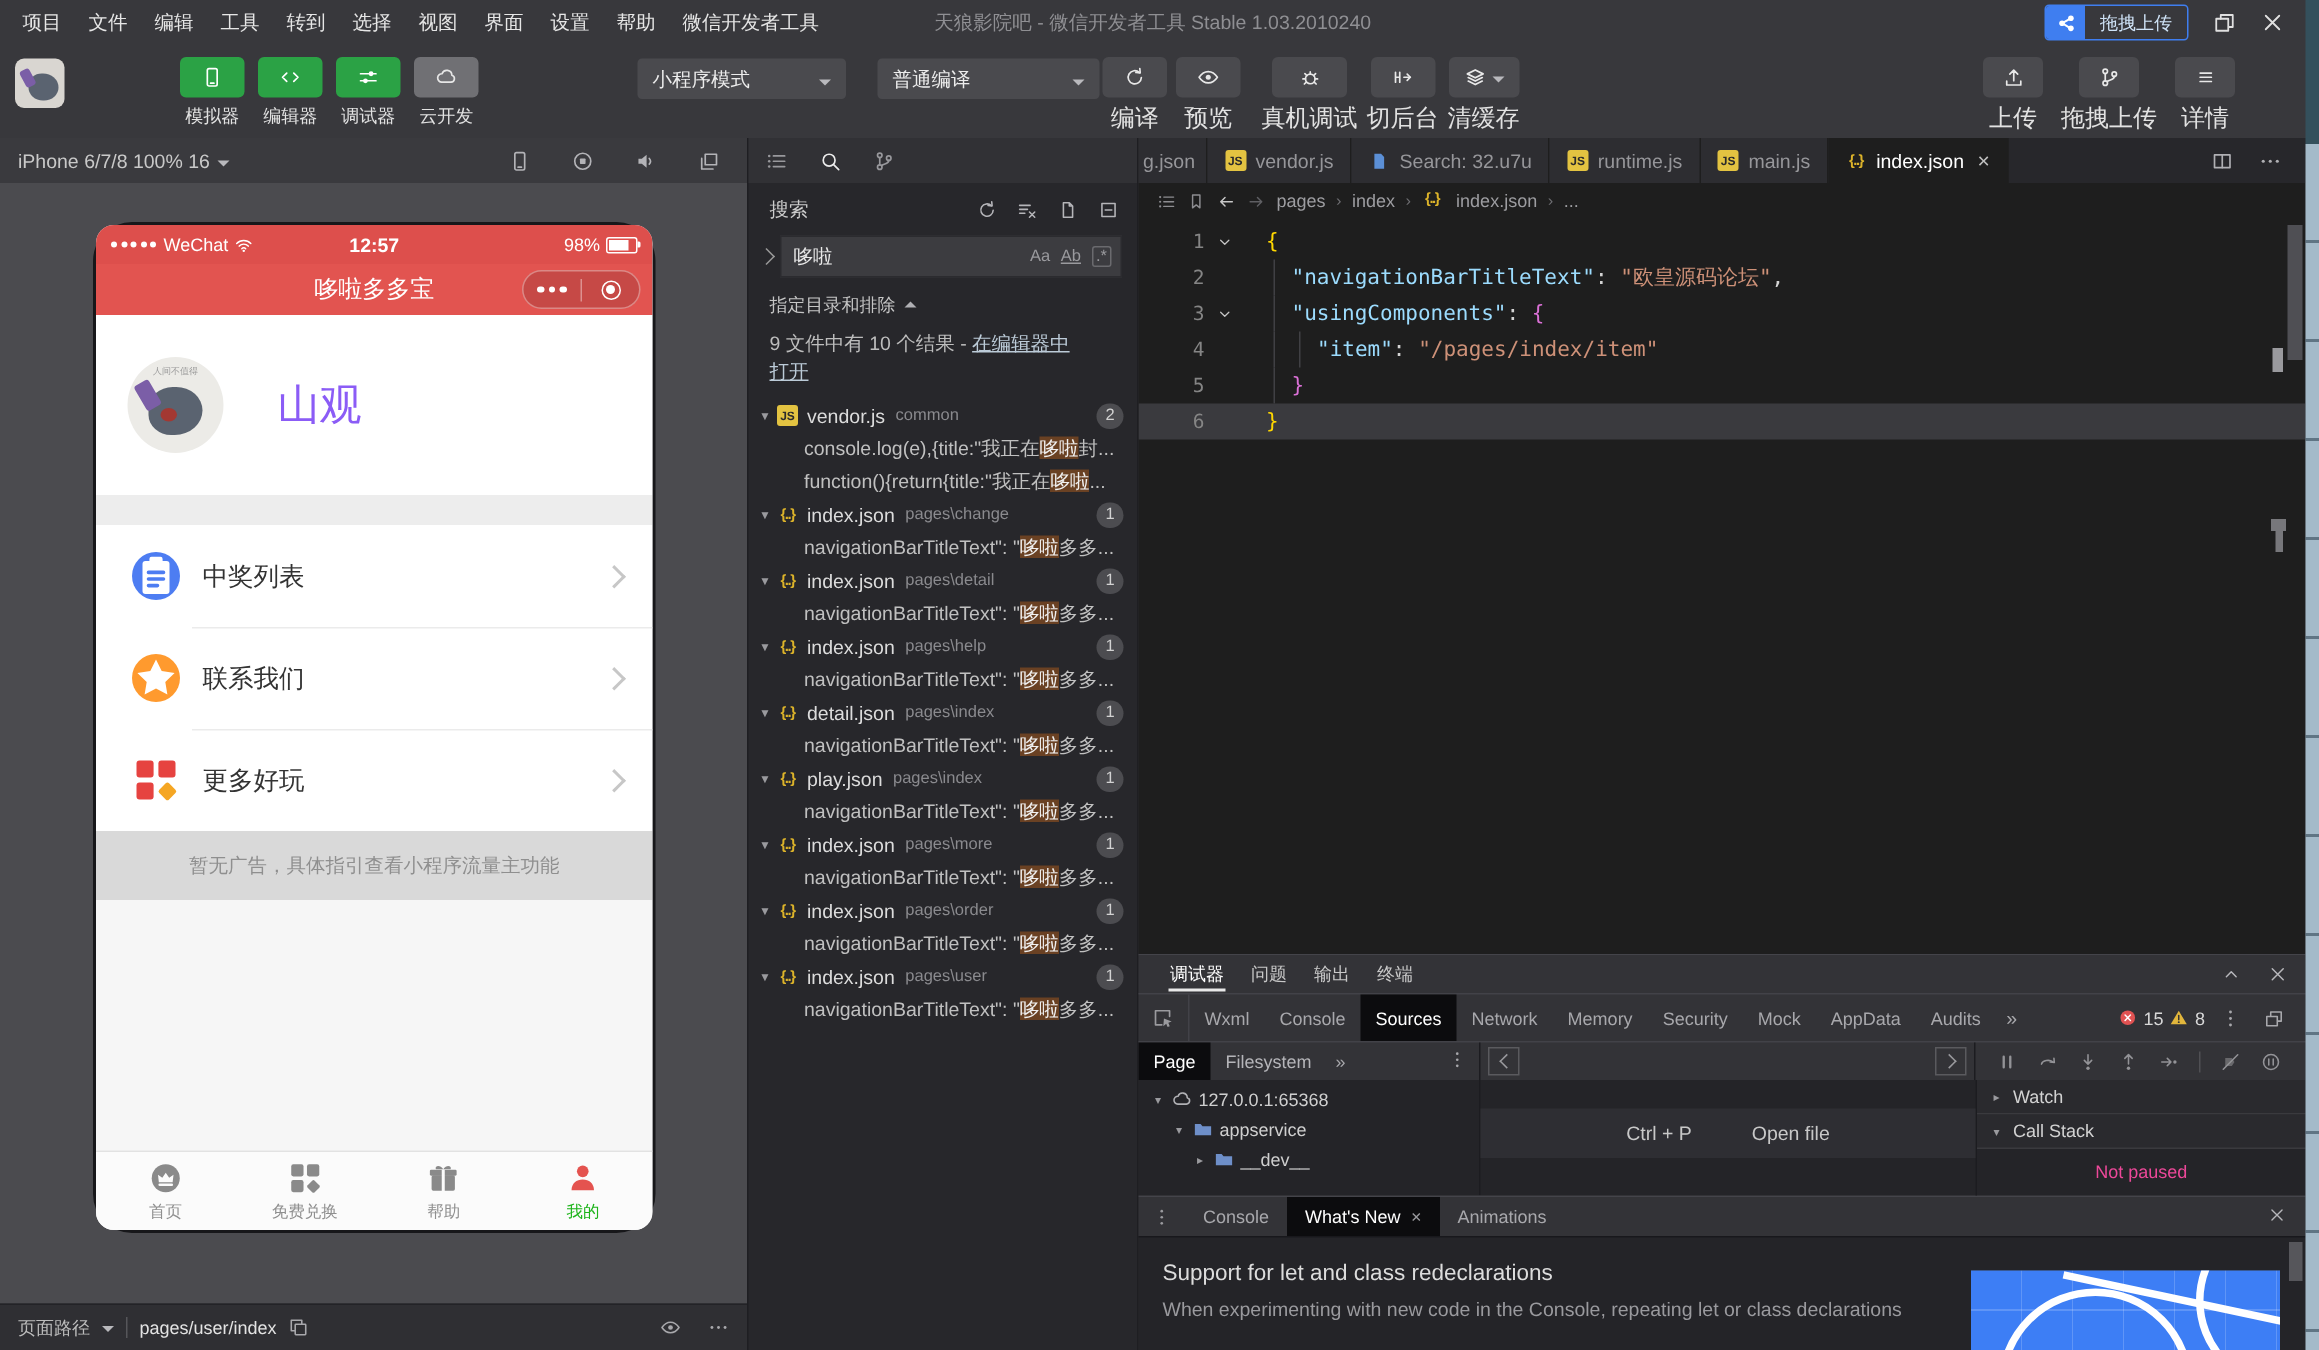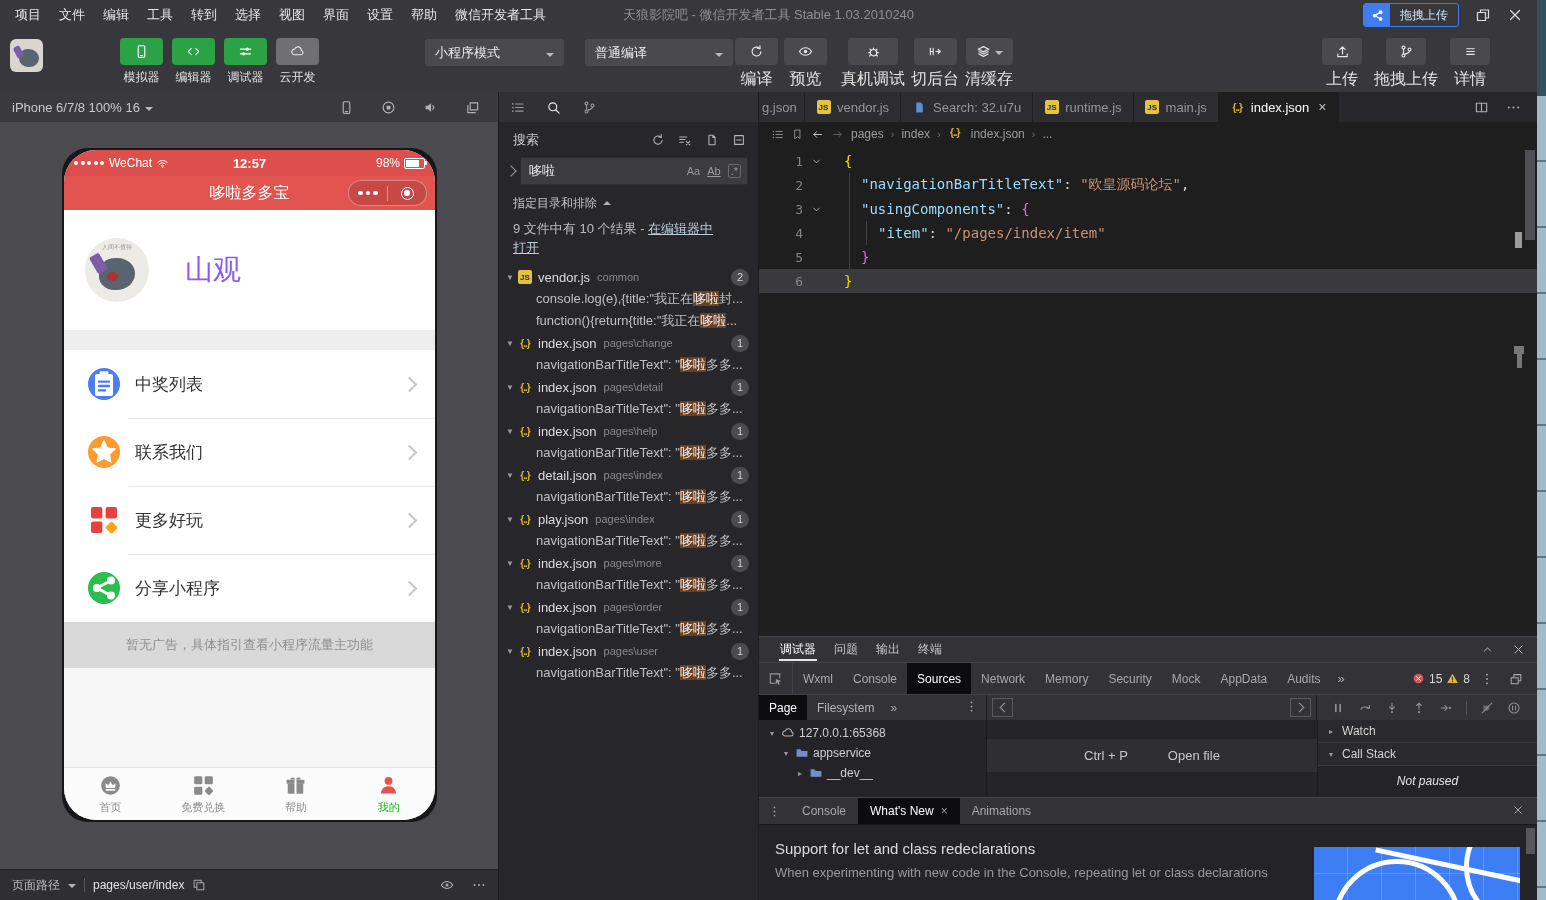--- a/index.html
+++ b/index.html
@@ -53,21 +53,21 @@
     background:repeating-linear-gradient(#0000 0 64px,rgba(40,60,75,.55) 64px 66px)}
 
   
   .sim-panel{width:498px;flex:none;display:flex;flex-direction:column;background:#4b4b4f}
   .sim-toolbar{height:30px;background:#3a3a3e;display:flex;align-items:center;padding:0 12px;color:#c9c9c9;font-size:13px}
   .sim-toolbar .caret{margin-top:7px;margin-left:5px}
   .sim-icons{margin-left:auto;display:flex;gap:27px;color:#b3b3b7;padding-right:6px}
   .sim-icons .icon{width:15px;height:15px}
   .sim-canvas{flex:1;position:relative}
   .phone{position:absolute;left:62px;top:26px;width:375px;height:674px;background:#17171a;border-radius:26px;padding:2px;box-sizing:border-box}
-  .screen{width:100%;height:100%;border-radius:32px;overflow:hidden;display:flex;flex-direction:column;background:#f6f6f6}
+  .screen{width:100%;height:100%;border-radius:12px;overflow:hidden;display:flex;flex-direction:column;background:#f6f6f6}
   .p-status{height:26px;background:#dd4f4c;display:flex;align-items:center;color:#fff;padding:0 10px;font-size:12px;position:relative}
   .sdots{display:flex;gap:2.5px;margin-right:5px}
   .sdots i{width:4px;height:4px;border-radius:50%;background:#fff}
   .p-status .icon{width:13px;height:13px;margin-left:4px}
   .p-time{position:absolute;left:50%;transform:translateX(-50%);font-weight:bold;font-size:13px}
   .p-batt-wrap{margin-left:auto;display:flex;align-items:center}
   .batt{width:19px;height:9px;border:1px solid #fff;border-radius:2px;position:relative;margin-left:4px}
   .batt::before{content:"";position:absolute;left:1px;top:1px;bottom:1px;width:13px;background:#fff}
   .batt::after{content:"";position:absolute;right:-3px;top:2px;width:2px;height:4px;background:#fff;border-radius:0 1px 1px 0}
   .p-nav{height:34px;background:#e25450;position:relative;display:flex;align-items:center;justify-content:center;color:#fff;font-size:16px}
@@ -197,21 +197,21 @@
   .col-r .divider{width:1px;height:14px;background:#505054}
   .dbg-body{flex:1;display:flex;min-height:0}
   .tree{width:227px;flex:none;border-right:1px solid #1c1c20;padding-top:3px;font-size:12px;color:#cfcfcf}
   .tree-row{height:20px;display:flex;align-items:center;gap:4px;cursor:pointer}
   .tr-arrow{color:#9a9a9e;font-size:8px;width:10px;text-align:center}
   .tree-row .icon{width:14px;height:14px}
   .openfile{width:330px;flex:none;border-right:1px solid #1c1c20;position:relative}
   .of-band{position:absolute;left:0;right:0;top:19px;height:33px;background:#2e2e33;display:flex;align-items:center;justify-content:center;gap:40px;color:#c8c8c8;font-size:13px}
   .wc{flex:1;display:flex;flex-direction:column;font-size:12px;min-width:0}
   .wc-head{height:22px;display:flex;align-items:center;padding:0 8px;gap:6px;background:#2a2a2e;border-bottom:1px solid #3a3a3e;color:#d2d2d2;flex:none}
-  .not-paused{flex:1;display:flex;justify-content:center;padding-top:8px;color:#e5e5e5;font-style:italic}
+  .not-paused{flex:1;display:flex;justify-content:center;padding-top:8px;color:#ec4899;}
 
   
   .drawer{height:102px;flex:none;display:flex;flex-direction:column;background:#242428;border-top:1px solid #44444a}
   .dr-tabs{height:26px;background:#333337;display:flex;align-items:center;font-size:12px;color:#a8a8ac;flex:none}
   .dr-tabs > .icon{width:13px;height:13px;margin:0 9px;color:#9a9a9e}
   .dr-tab{padding:0 12px;height:100%;display:flex;align-items:center;gap:7px;cursor:pointer;white-space:nowrap}
   .dr-tab.active{background:#0c0c0e;color:#fff}
   .dr-close{margin-left:auto;padding-right:13px;color:#b8b8bc}
   .dr-close .icon{width:12px;height:12px}
   .dr-head{height:26px;background:#333337;border-top:1px solid #424248;display:flex;align-items:center;padding:0 15px;color:#eaeaea;font-size:13px;flex:none}
@@ -530,32 +530,20 @@
                     <svg viewBox="0 0 16 16" fill="none" stroke="currentColor" stroke-width="1.2" stroke-linecap="round" stroke-linejoin="round">
                       <rect x="1.5" y="1.5" width="5.7" height="5.7" rx="1" fill="#e64340" stroke="none"></rect>
                       <rect x="8.8" y="1.5" width="5.7" height="5.7" rx="1" fill="#e64340" stroke="none"></rect>
                       <rect x="1.5" y="8.8" width="5.7" height="5.7" rx="1" fill="#e64340" stroke="none"></rect>
                       <rect x="9.5" y="9.5" width="4.6" height="4.6" rx="0.8" transform="rotate(45 11.8 11.8)" fill="#f5a623" stroke="none"></rect>
                     </svg>
                   </span>
                   <span class="p-item-label">更多好玩</span>
                   <i class="chev-r"></i>
                 </div>
-                <div class="p-item">
-                  <span class="p-ico" style="background: rgb(45, 188, 78);">
-                    <svg viewBox="0 0 16 16" fill="none" stroke="currentColor" stroke-width="1.2" stroke-linecap="round" stroke-linejoin="round">
-                      <circle cx="4.5" cy="8" r="2" fill="#fff" stroke="none"></circle>
-                      <circle cx="11.5" cy="4.2" r="2" fill="#fff" stroke="none"></circle>
-                      <circle cx="11.5" cy="11.8" r="2" fill="#fff" stroke="none"></circle>
-                      <path d="M6.3 7 9.7 5.2M6.3 9l3.4 1.9" stroke="#fff" stroke-width="1.4"></path>
-                    </svg>
-                  </span>
-                  <span class="p-item-label">分享小程序</span>
-                  <i class="chev-r"></i>
-                </div>
               </div>
             <div class="p-banner">
               <span>暂无广告，具体指引查看小程序流量主功能</span>
             </div>
             <div class="p-body"></div>
             <div class="p-tabbar" id="phoneTabbar">
                 <div class="p-tab">
                   <span class="icon" style="color: rgb(138, 138, 138);">
                     <svg viewBox="0 0 16 16" fill="none" stroke="currentColor" stroke-width="1.2" stroke-linecap="round" stroke-linejoin="round">
                       <circle cx="8" cy="8" r="6.5" fill="currentColor" stroke="none"></circle>

